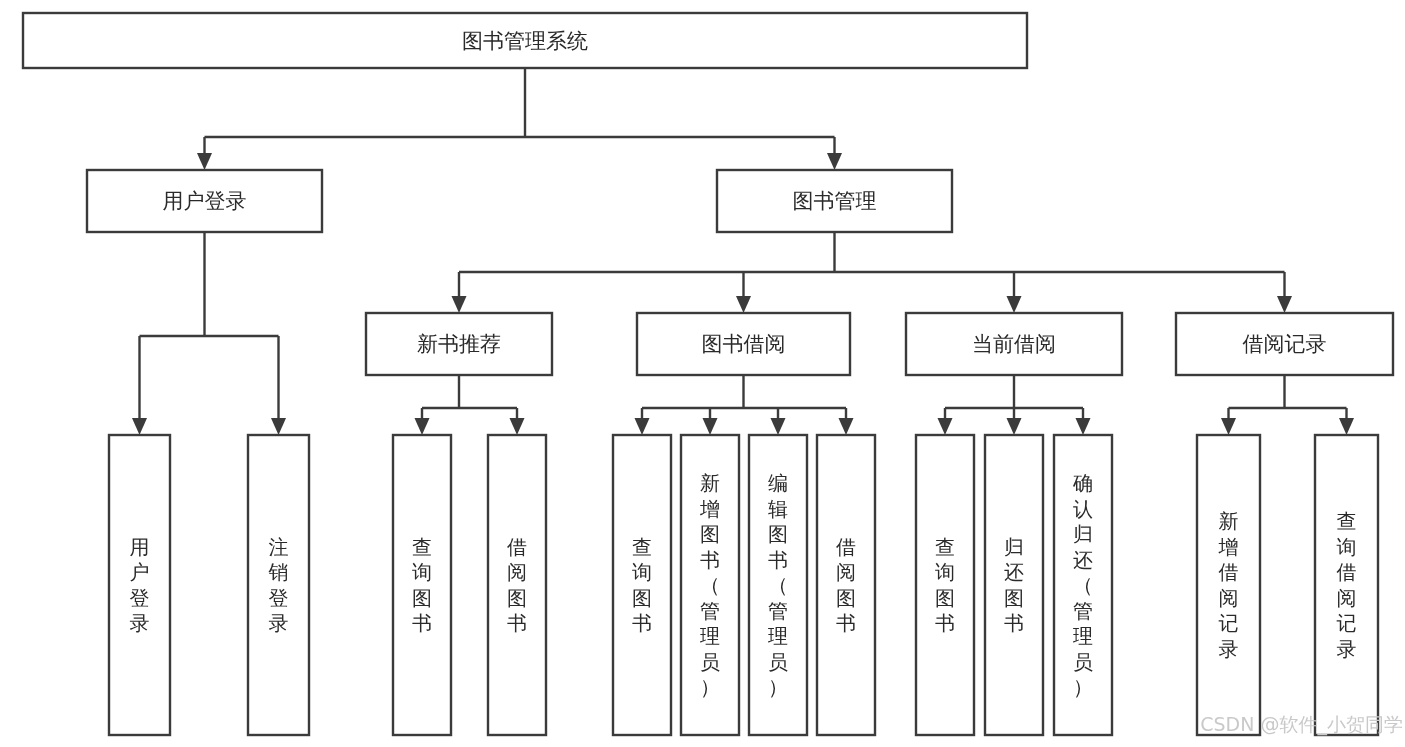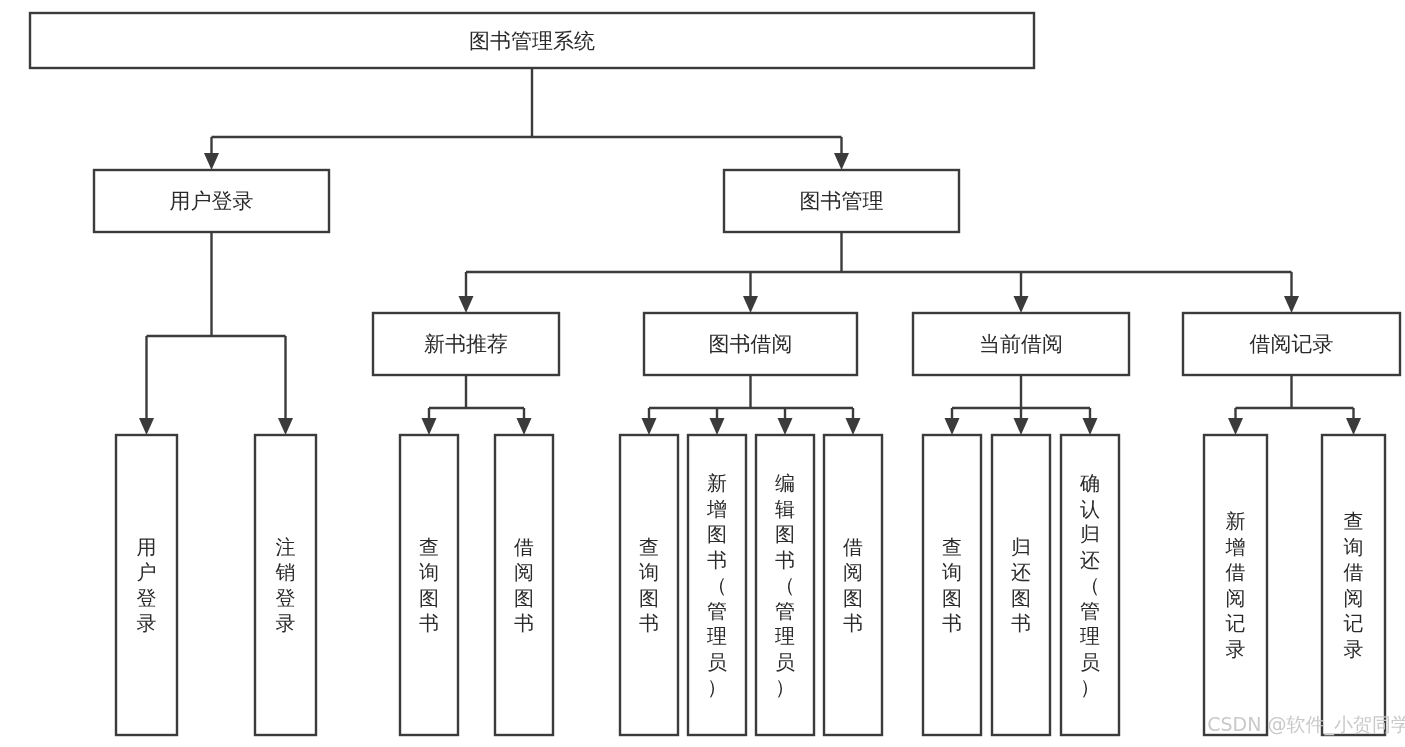--- a/index.html
+++ b/index.html
@@ -9,21 +9,21 @@
   }
   body {
     width: 1405px;
     height: 747px;
     font-family: "DejaVu Sans", "Liberation Sans", sans-serif;
     overflow: hidden;
     position: relative;
   }
   #diagram-root {
     position: absolute;
-    left: 12px;
+    left: 5px;
     top: 0;
     width: 1307px;
     height: 747px;
   }
   svg.flow {
     display: block;
     width: 1405px;
     height: 747px;
   }
   .node-rect {

